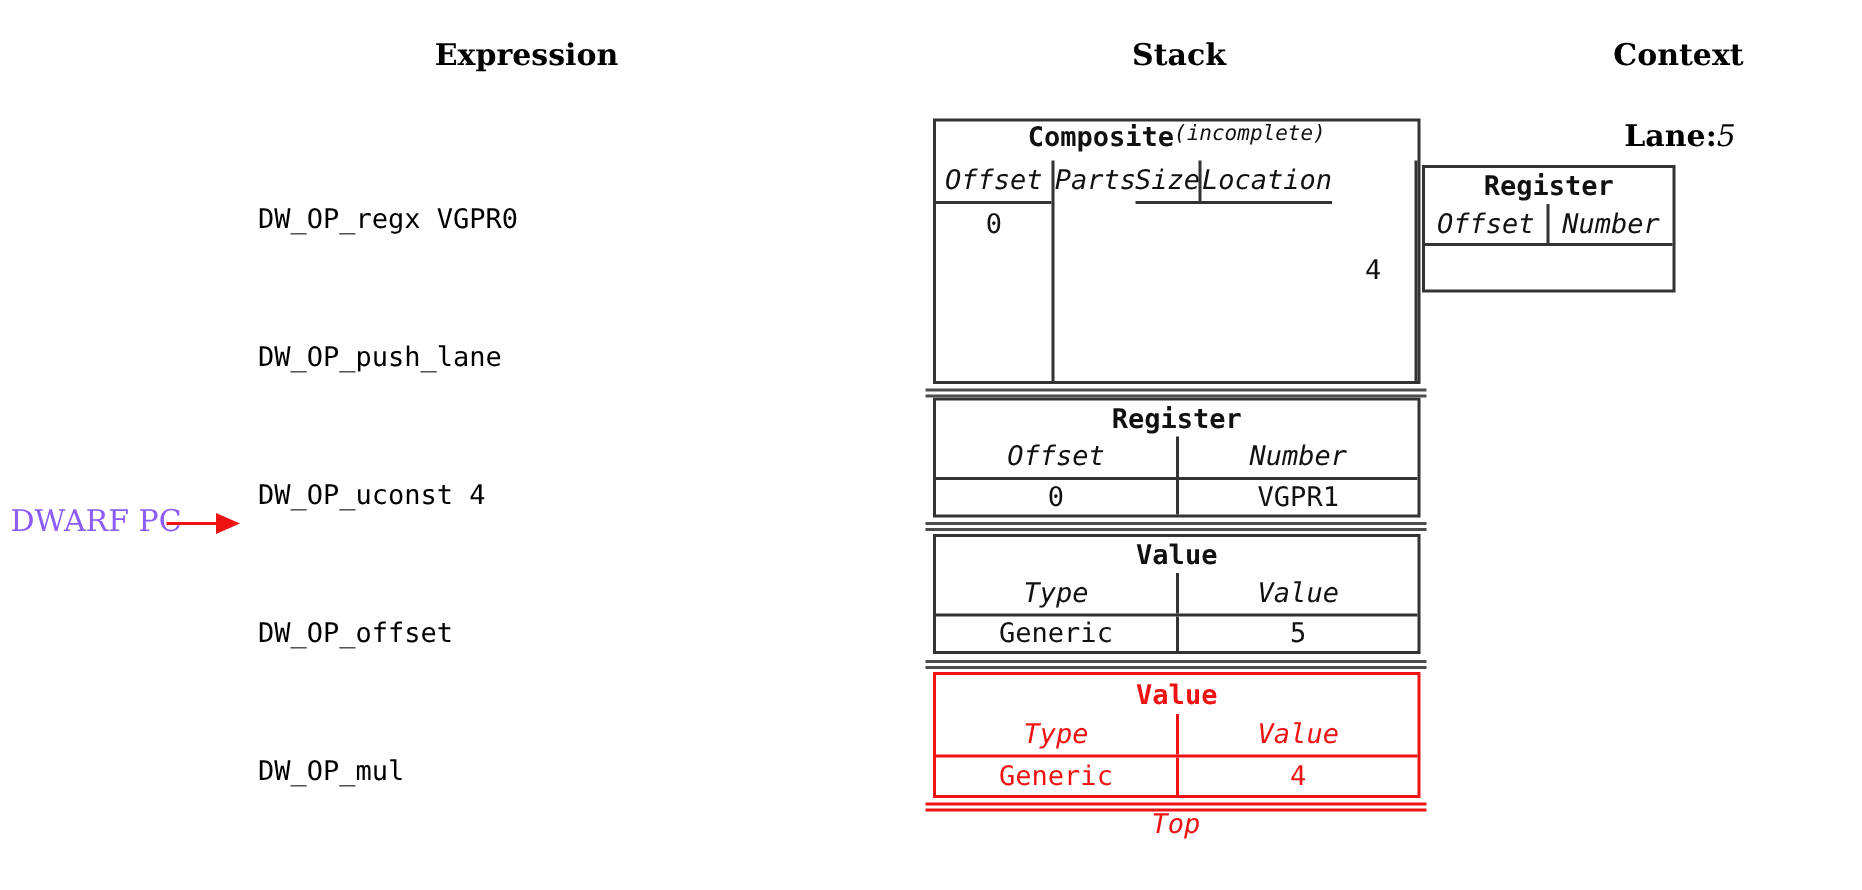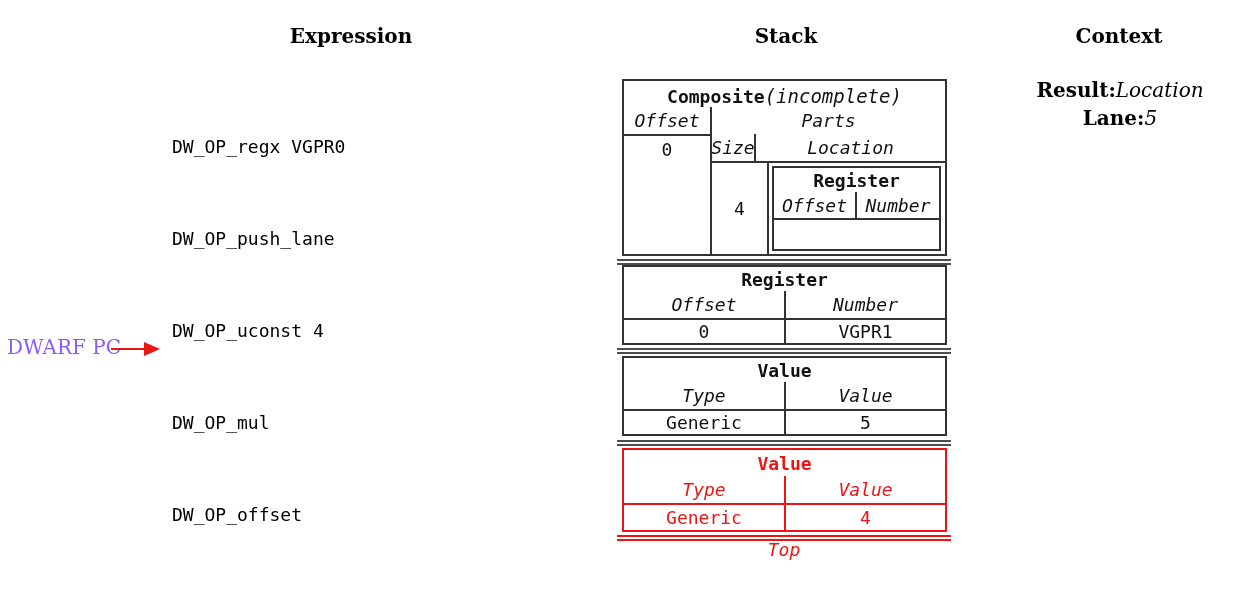--- a/index.html
+++ b/index.html
@@ -41,34 +41,34 @@
     position:absolute;left:617px;top:79px;width:334px;height:490px;
     font-family:"DejaVu Sans Mono","Liberation Mono",monospace;
     font-size:18px;color:#111;
   }
   .tbl{
     position:absolute;left:5px;width:325px;border:2px solid #333;background:#fff;
     box-sizing:border-box;
   }
   .tbl *{box-sizing:border-box;}
   .t-title{display:flex;align-items:baseline;justify-content:center;font-weight:bold;}
-  .t-note{font-weight:normal;font-style:italic;font-size:19px;}
+  .t-note{font-weight:normal;font-style:italic;font-size:14px;}
   .hd{font-style:italic;}
   .cell{display:flex;align-items:center;justify-content:center;}
   .sep{position:absolute;left:0;width:334px;height:6px;border-top:2px solid #4d4d4d;border-bottom:2px solid #4d4d4d;box-sizing:border-box;}
   .sep.red{border-color:#ee1414;}
 
   
   #t-composite{top:0;height:177px;}
-  #t-composite .t-title{height:26px;align-items:flex-end;}
+  #t-composite .t-title{height:26px;align-items:flex-start;}
   #c-body{display:flex;height:147px;}
   #c-offset-col{width:88px;border-right:2px solid #333;display:flex;flex-direction:column;}
   #c-offset-hdr{height:29px;border-bottom:2px solid #333;}
   #c-offset-val{height:27px;}
-  #c-parts-col{flex:1;display:flex;flex-direction:column;}
+  #c-parts-col{flex:1;display:flex;}
   #c-parts-hdr{height:27px;}
   #c-subhdr{display:flex;height:29px;border-bottom:2px solid #333;}
   #c-size-hdr{width:44px;border-right:2px solid #333;}
   #c-loc-hdr{flex:1;}
   #c-subbody{display:flex;flex:1;}
   #c-size-val{width:57px;border-right:2px solid #333;}
   #c-loc-cell{flex:1;position:relative;}
 
   
   #t-nested{position:absolute;left:3px;top:3px;width:169px;height:85px;border:2px solid #333;background:#fff;}
@@ -121,22 +121,22 @@
 <div id="canvas">
 
   <div class="col-header" id="hdr-stack">Stack</div>
   <div class="col-header" id="hdr-expression">Expression</div>
   <div class="col-header" id="hdr-context">Context</div>
 
   <div id="expr-list">
     <div class="op">DW_OP_regx VGPR0</div>
     <div class="op">DW_OP_push_lane</div>
     <div class="op">DW_OP_uconst 4</div>
+    <div class="op">DW_OP_offset</div>
     <div class="op">DW_OP_mul</div>
-    <div class="op">DW_OP_offset</div>
     <div class="op">DW_OP_piece 4</div>
     
     
     
     
     
     
   </div>
 
   <div id="pc-label">DWARF PC</div>
@@ -216,20 +216,17 @@
         <div class="cell rcell">4</div>
       </div>
     </div>
     <div class="sep red" id="sep-red"></div>
 
     <div id="top-label">Top</div>
   </div>
 
   <div id="context-panel">
     <div class="ctx-line">
-      <span class="ctx-label">Result:</span><span class="ctx-value">Location</span>
-    </div>
-    <div class="ctx-line">
       <span class="ctx-label">Lane:</span><span class="ctx-value">5</span>
     </div>
   </div>
 
 </div>
 
 </body></html>

